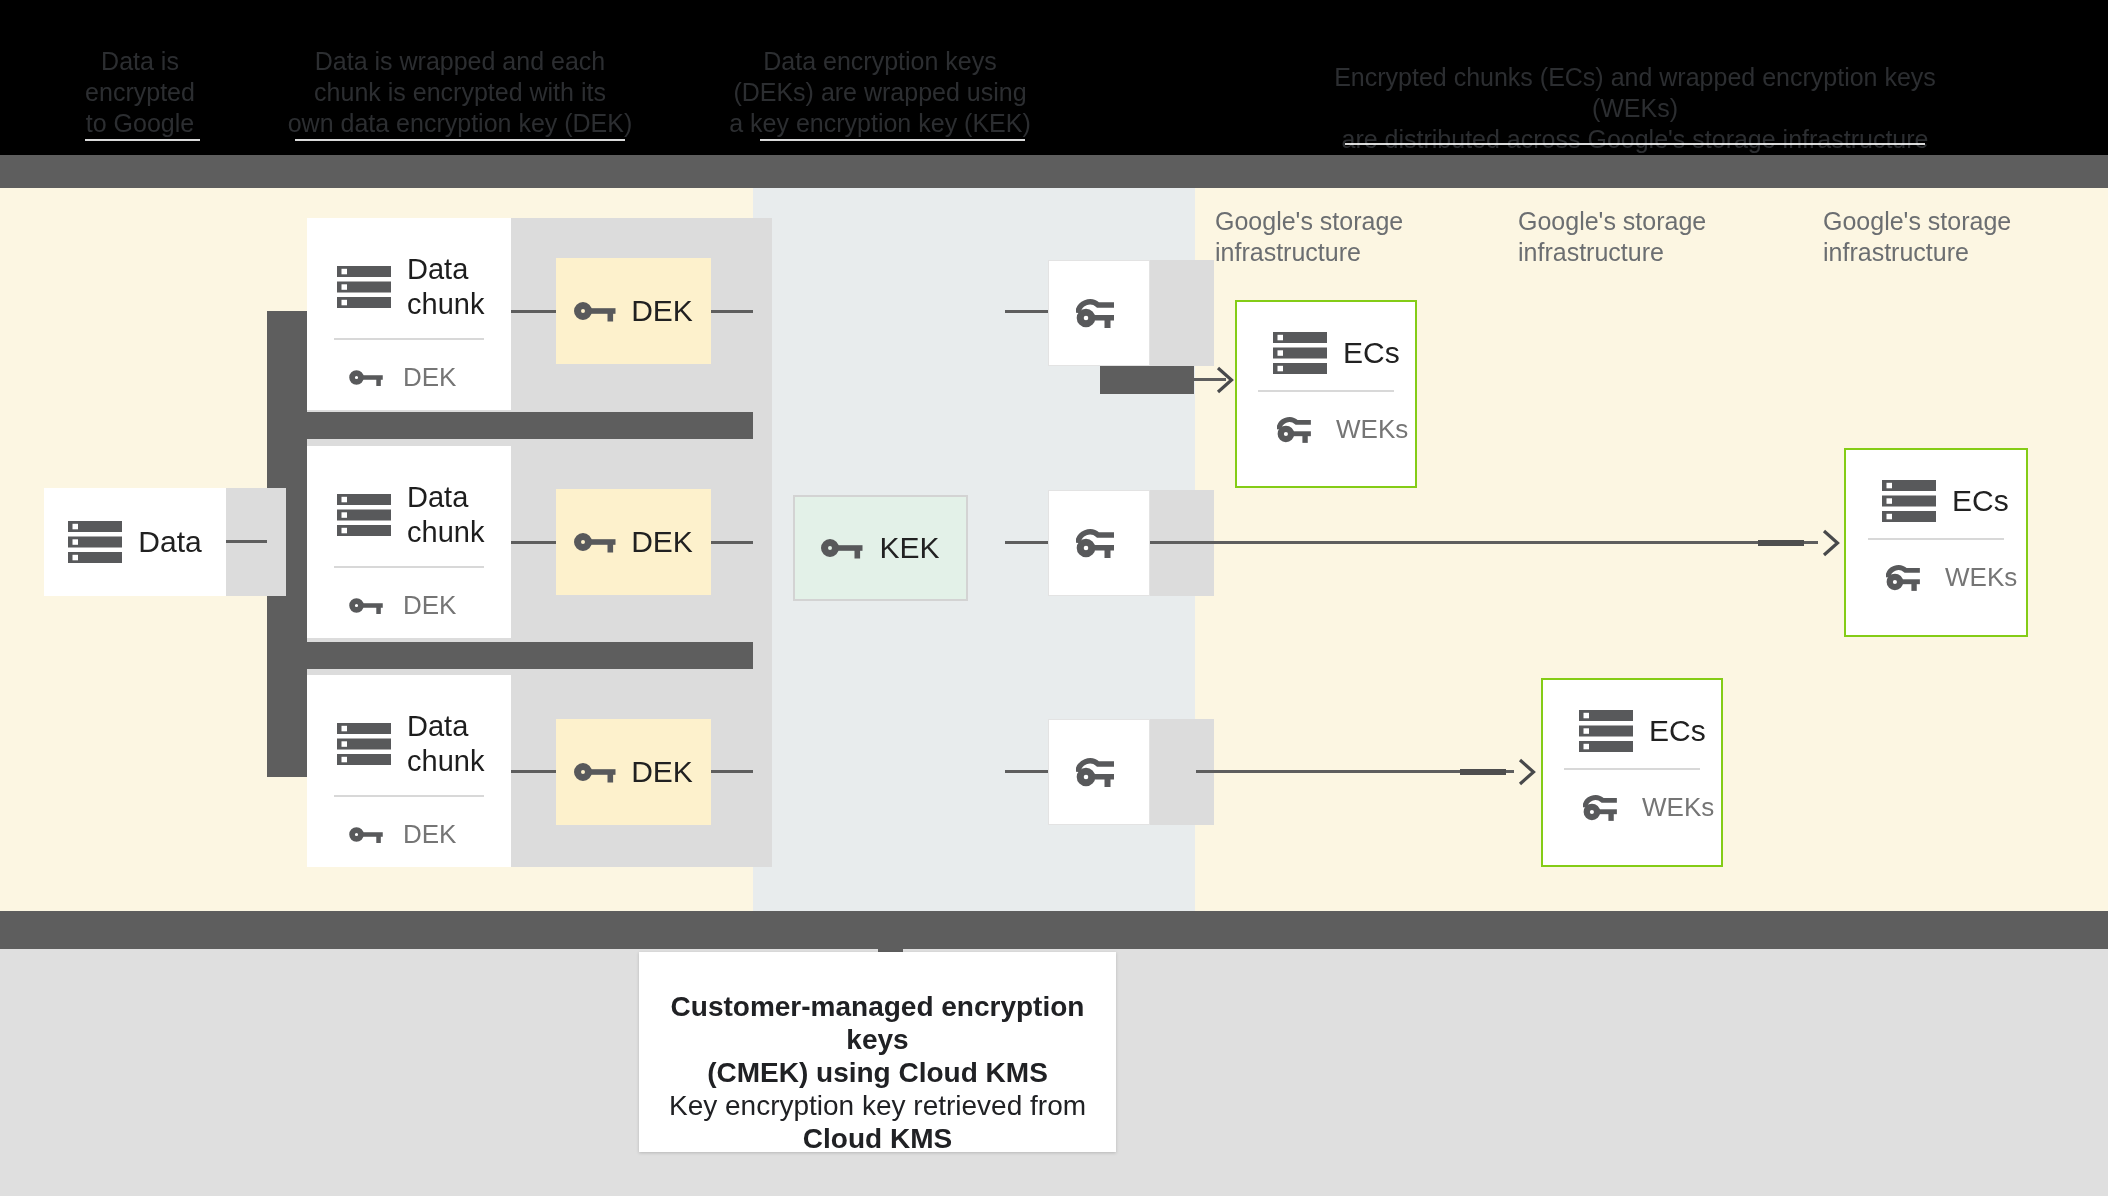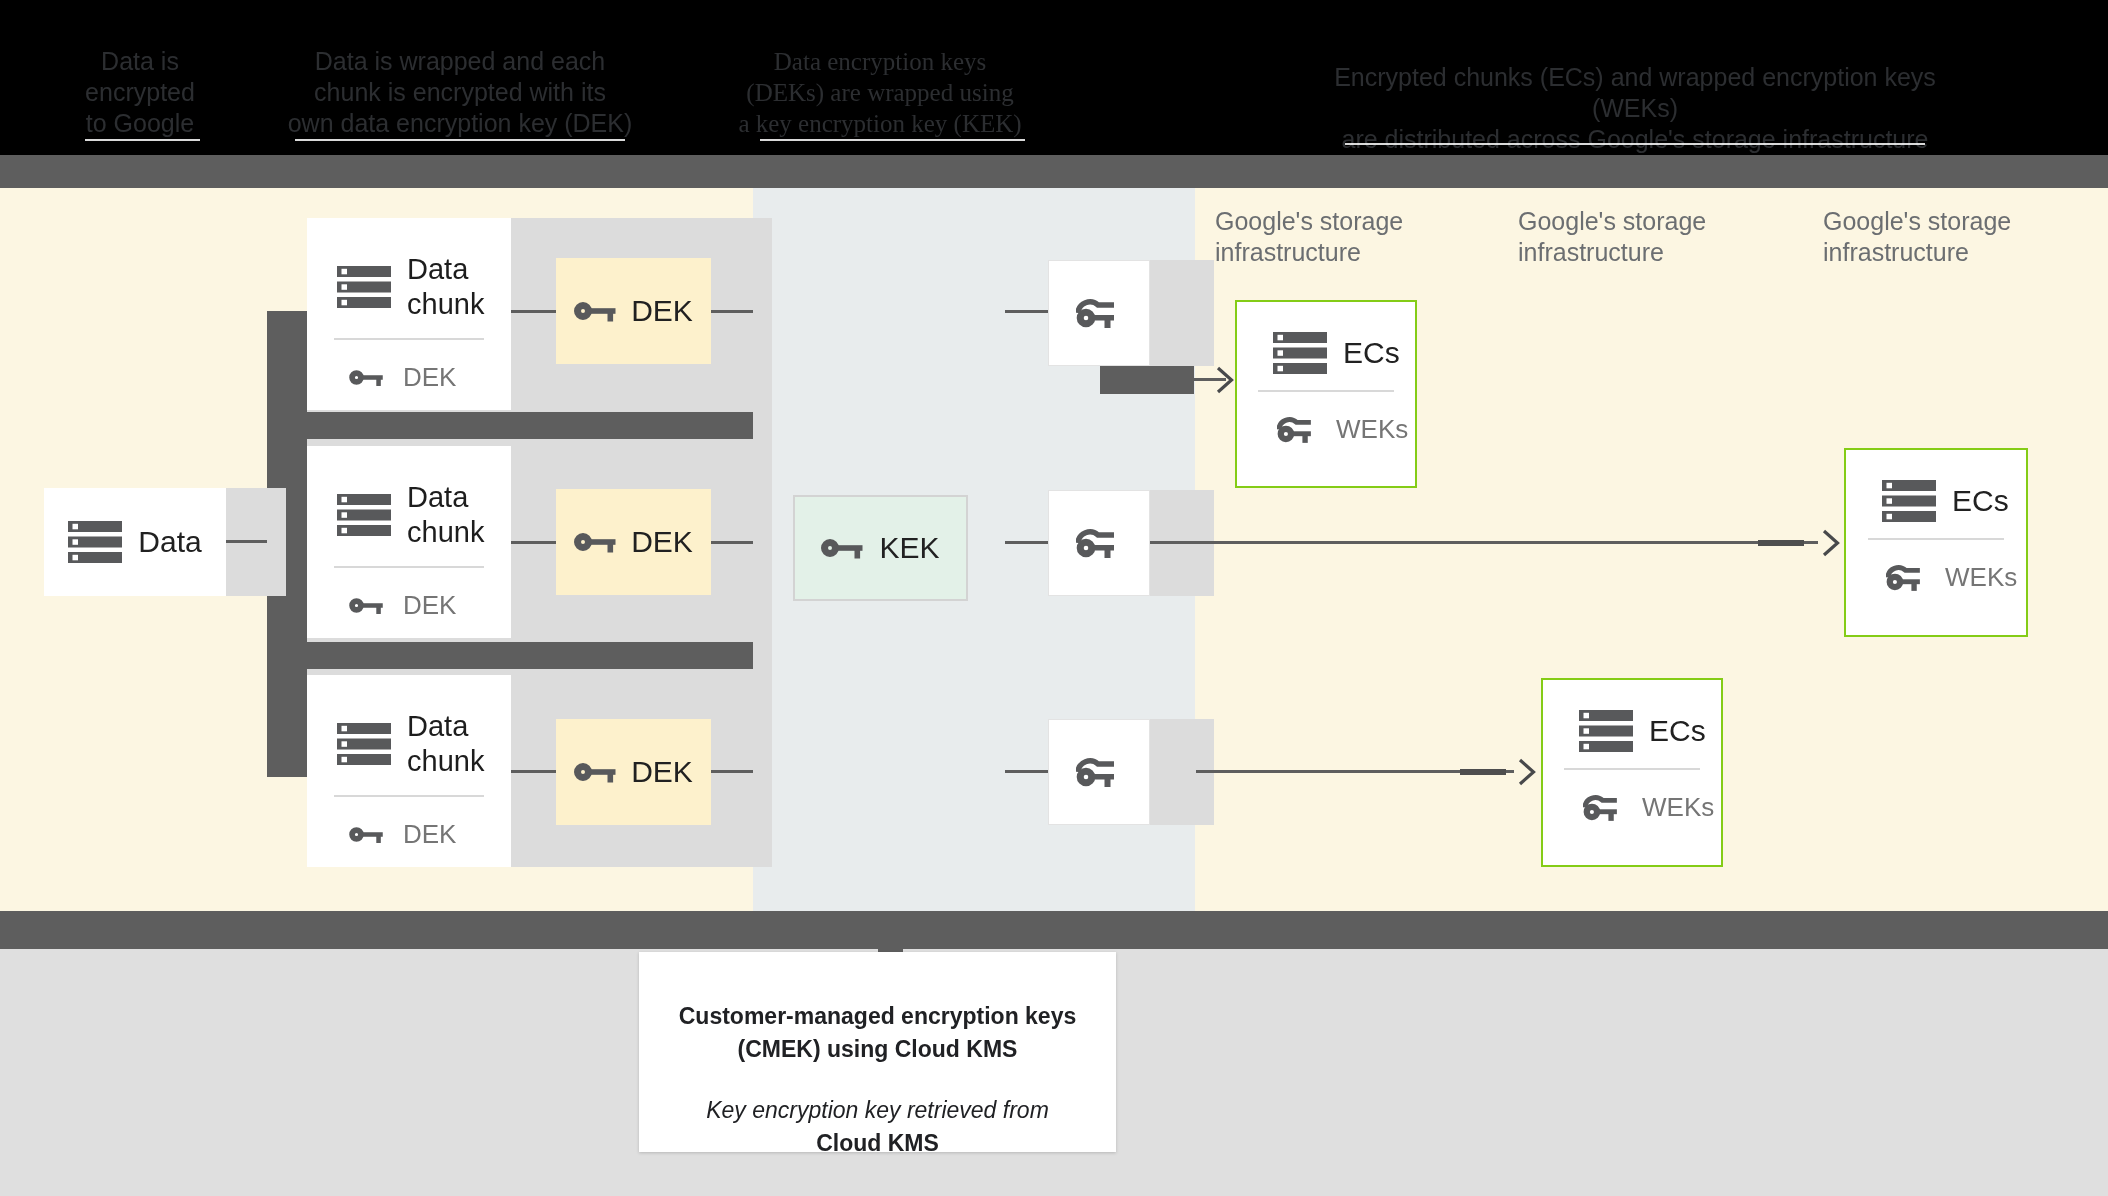--- a/index.html
+++ b/index.html
@@ -27,42 +27,42 @@
   .ecsbox{position:absolute;width:182px;height:188px;background:#ffffff;border:2px solid #84cc16;box-sizing:border-box;padding-top:30px;}
   .boxlabel{font-size:30px;color:#212121;}
   .sublabel{font-size:26px;color:#757575;}
   .iconrow{display:flex;align-items:center;gap:16px;padding-left:30px;}
   .divider{height:2px;background:#d8d8d8;margin:16px auto 0 auto;}
   .chunktitle{font-size:29px;line-height:35px;color:#1d1d1d;}
   .subrow{display:flex;align-items:center;gap:18px;padding-left:42px;margin-top:22px;}
   .infra-label{position:absolute;font-size:25px;line-height:31px;color:#6b6e71;}
   
   #callout{position:absolute;left:639px;top:952px;width:477px;height:200px;background:#ffffff;
-           box-shadow:0 1px 3px rgba(0,0,0,.18);box-sizing:border-box;padding-top:48px;
-           text-align:center;color:#202124;font-size:23px;line-height:33px;}
+           box-shadow:0 1px 3px rgba(0,0,0,.18);box-sizing:border-box;padding-top:38px;
+           text-align:center;color:#202124;font-size:28px;line-height:33px;}
   .bold{font-weight:bold;}
   .arrowhead{position:absolute;}
 </style>
 </head>
 <body>
 
 <div id="stage">
 
   <div class="abs" style="left:0;top:0;width:2108px;height:155px;background:#000;">
     <div class="legend-step" style="left:55px;top:46px;width:170px;">
       <div>Data is</div>
       <div>encrypted</div>
       <div>to Google</div>
     </div>
     <div class="legend-step" style="left:270px;top:46px;width:380px;">
       <div>Data is wrapped and each</div>
       <div>chunk is encrypted with its</div>
       <div>own data encryption key (DEK)</div>
     </div>
-    <div class="legend-step" style="left:715px;top:46px;width:330px;font-family:Liberation Serif, serif;">
+    <div class="legend-step" style="left:715px;top:46px;width:330px;">
       <div>Data encryption keys</div>
       <div>(DEKs) are wrapped using</div>
       <div>a key encryption key (KEK)</div>
     </div>
     <div class="legend-step" style="left:1300px;top:62px;width:670px;">
       <div>Encrypted chunks (ECs) and wrapped encryption keys (WEKs)</div>
       <div>are distributed across Google's storage infrastructure</div>
     </div>
     <div class="legend-underline" style="left:85px;top:139px;width:115px;"></div>
     <div class="legend-underline" style="left:295px;top:139px;width:330px;"></div>
@@ -420,17 +420,17 @@
     </div>
   </div>
 
   <div class="band" style="top:911px;height:38px;"></div>
   <div class="abs" style="left:0;top:949px;width:2108px;height:247px;background:#dfdfdf;"></div>
   <div class="abs" style="left:878px;top:942px;width:6px;height:13px;background:#5e5e5e;"></div>
 
   <div id="callout">
     <div class="bold">Customer-managed encryption keys</div>
     <div class="bold">(CMEK) using Cloud KMS</div>
-    <div style="margin-top:28px;font-style:italic;">Key encryption key retrieved from</div>
+    <div style="">Key encryption key retrieved from</div>
     <div class="bold">Cloud KMS</div>
   </div>
 
 </div>
 
 </body></html>

